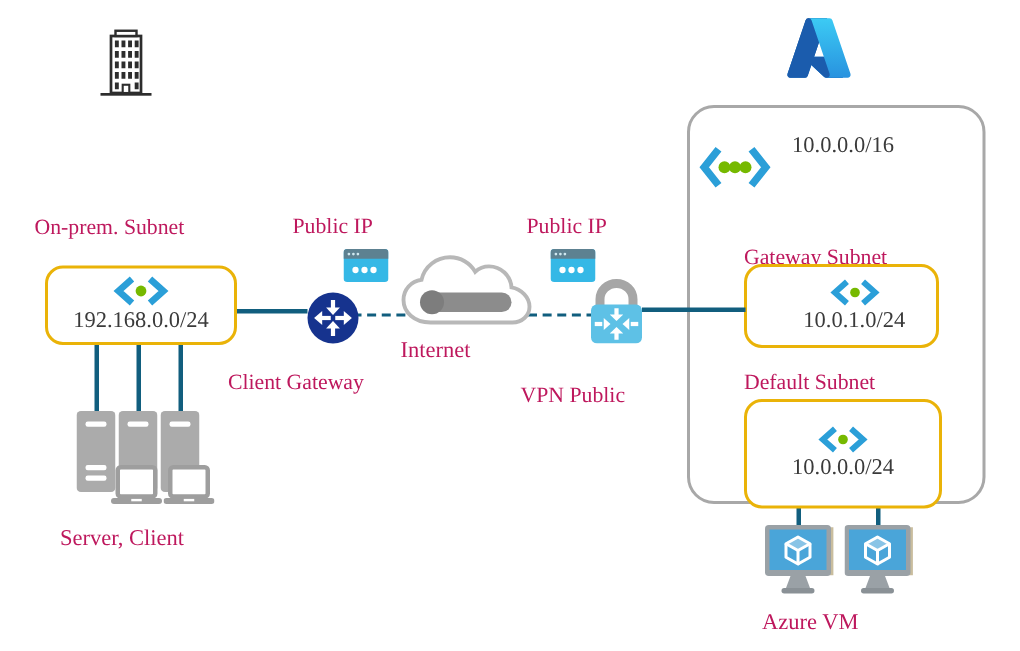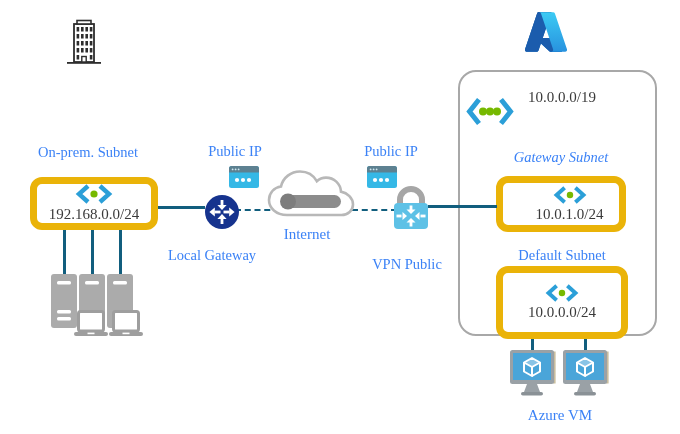--- a/index.html
+++ b/index.html
@@ -1,21 +1,21 @@
 <!DOCTYPE html>
 <html><head>
 <meta charset="utf-8">
 <style>
   html,body{margin:0;padding:0;background:#fff;}
   .canvas{position:relative;width:680px;height:434px;background:#fff;overflow:hidden;
           font-family:"Liberation Serif","DejaVu Serif",serif;color:#3a3a3a;}
   .abs{position:absolute;}
-  .lbl{font-size:14.5px;text-align:center;white-space:nowrap;color:#3b82f6;}
+  .lbl{font-size:14.5px;white-space:nowrap;color:#be185d;}
   .cidr{font-size:15px;text-align:center;white-space:nowrap;color:#3a3a3a;}
-  .node-box{border:7px solid #eab308;border-radius:12px;background:#fff;box-sizing:border-box;
+  .node-box{border:2px solid #eab308;border-radius:12px;background:#fff;box-sizing:border-box;
             display:flex;flex-direction:column;align-items:center;justify-content:center;gap:2px;}
   .big-box{border:2.5px solid #a8a8a8;border-radius:18px;background:#fff;box-sizing:border-box;}
   .hline{background:#115e7e;height:2.5px;}
   .vline{background:#115e7e;width:2.5px;}
   .dashline{border-top:2.5px dashed #115e7e;height:0;}
   .z0{z-index:0}.z1{z-index:1}.z2{z-index:2}.z3{z-index:3}.z4{z-index:4}
 </style>
 </head>
 <body>
 
@@ -102,21 +102,21 @@
       <rect x="16.6" y="6" width="2.8" height="5.4"></rect>
         <polygon points="13.4,11 22.6,11 18,16"></polygon>
       <rect x="16.6" y="24.6" width="2.8" height="5.4"></rect>
         <polygon points="13.4,25 22.6,25 18,20"></polygon>
       <rect x="10.5" y="16.6" width="6" height="2.8"></rect>
         <polygon points="10.8,13.4 10.8,22.6 5.4,18"></polygon>
       <rect x="19.5" y="16.6" width="6" height="2.8"></rect>
         <polygon points="25.2,13.4 25.2,22.6 30.6,18"></polygon>
     </g>
   </svg>
-  <div class="abs lbl z2" style="left:152px;top:247px;width:120px;">Local Gateway</div>
+  <div class="abs lbl z2" style="left:152px;top:247px;width:120px;">Client Gateway</div>
 
   <svg class="abs z2" style="left:265px;top:166px;" width="92" height="60" viewBox="0 0 92 60">
     <path d="M22 49 C11 49 4 42 4 34 C4 27 9 21.5 16 20.5 C18 11.5 26 5.5 35 5.5 C42 5.5 48.5 9.3 51.8 15.2 C54.2 13 57.5 11.6 61 11.6 C69 11.6 75.5 17.8 76 25.6 C82.5 26.8 88 32 88 38.5 C88 44.5 83 49 76.5 49 Z" fill="#fff" stroke="#b8b8b8" stroke-width="2.6"></path>
     <rect x="18" y="29" width="58" height="13" rx="6.5" fill="#8c8c8c"></rect>
     <circle cx="23" cy="35.5" r="8" fill="#7d7d7d"></circle>
   </svg>
   <div class="abs lbl z2" style="left:267px;top:226px;width:80px;font-size:15px;">Internet</div>
 
   <div class="abs lbl z2" style="left:351px;top:143px;width:80px;">Public IP</div>
   <svg class="abs z3" style="left:367px;top:166px;" width="30" height="22" viewBox="0 0 30 22">
@@ -148,24 +148,24 @@
 
   <div class="abs big-box z1" style="left:458px;top:70px;width:199px;height:266px;"></div>
   <svg class="abs z2" style="left:466px;top:96px;" width="48" height="31" viewBox="0 0 48 31">
     <path d="M13 3.5 L3.5 15.5 L13 27.5" fill="none" stroke="#2b9fd8" stroke-width="5"></path>
     <path d="M35 3.5 L44.5 15.5 L35 27.5" fill="none" stroke="#2b9fd8" stroke-width="5"></path>
     <circle cx="17" cy="15.5" r="4" fill="#76b900"></circle>
       <circle cx="24" cy="15.5" r="4" fill="#76b900"></circle>
       <circle cx="31" cy="15.5" r="4" fill="#76b900"></circle>
   </svg>
   <div class="abs z2" style="left:528px;top:87px;font-size:14.5px;line-height:20px;">
-    <div style="font-size:15px;">10.0.0.0/19</div>
-  </div>
-
-  <div class="abs lbl z2" style="left:496px;top:149px;width:130px;font-style:italic;">Gateway Subnet</div>
+    <div style="font-size:15px;">10.0.0.0/16</div>
+  </div>
+
+  <div class="abs lbl z2" style="left:496px;top:164px;width:130px;">Gateway Subnet</div>
   <div class="abs node-box z2" style="left:496px;top:176px;width:130px;height:56px;padding-left:17px;">
     <svg width="34" height="18" viewBox="0 0 38 20">
       <path d="M13 2 L4 10 L13 18" fill="none" stroke="#2b9fd8" stroke-width="4.4"></path>
       <path d="M25 2 L34 10 L25 18" fill="none" stroke="#2b9fd8" stroke-width="4.4"></path>
       <circle cx="19" cy="10" r="3.6" fill="#76b900"></circle>
     </svg>
     <div class="cidr">10.0.1.0/24</div>
   </div>
 
   <div class="abs lbl z2" style="left:496px;top:247px;width:132px;">Default Subnet</div>
@@ -195,20 +195,21 @@
   <svg class="abs z2" style="left:74px;top:310px;" width="34" height="27" viewBox="0 0 34 27">
     <rect x="4.5" y="1.5" width="25" height="19.5" rx="2" fill="#fff" stroke="#9e9e9e" stroke-width="3"></rect>
     <rect x="0" y="22" width="34" height="4" rx="2" fill="#9e9e9e"></rect>
     <rect x="13.5" y="22.6" width="7" height="1.6" fill="#fff"></rect>
   </svg>
   <svg class="abs z2" style="left:109px;top:310px;" width="34" height="27" viewBox="0 0 34 27">
     <rect x="4.5" y="1.5" width="25" height="19.5" rx="2" fill="#fff" stroke="#9e9e9e" stroke-width="3"></rect>
     <rect x="0" y="22" width="34" height="4" rx="2" fill="#9e9e9e"></rect>
     <rect x="13.5" y="22.6" width="7" height="1.6" fill="#fff"></rect>
   </svg>
+  <div class="abs lbl z2" style="left:40px;top:351px;width:112px;font-size:15px;">Server, Client</div>
 
   <svg class="abs z1" style="left:510px;top:350px;" width="46" height="47" viewBox="0 0 46 47">
     <rect x="43" y="1.5" width="2.6" height="32" fill="#c9bd9e"></rect>
     <rect x="0" y="0" width="44" height="34" rx="2.5" fill="#9aa1a6"></rect>
     <rect x="3" y="3" width="38" height="27" fill="#4aa5d9"></rect>
     <g stroke="#fff" stroke-width="2" fill="none" stroke-linejoin="round">
       <polygon points="22,8 30,12.5 22,17 14,12.5" fill="rgba(255,255,255,0.35)"></polygon>
       <path d="M14 12.5 V21.5 L22 26 V17"></path>
       <path d="M30 12.5 V21.5 L22 26"></path>
     </g>

